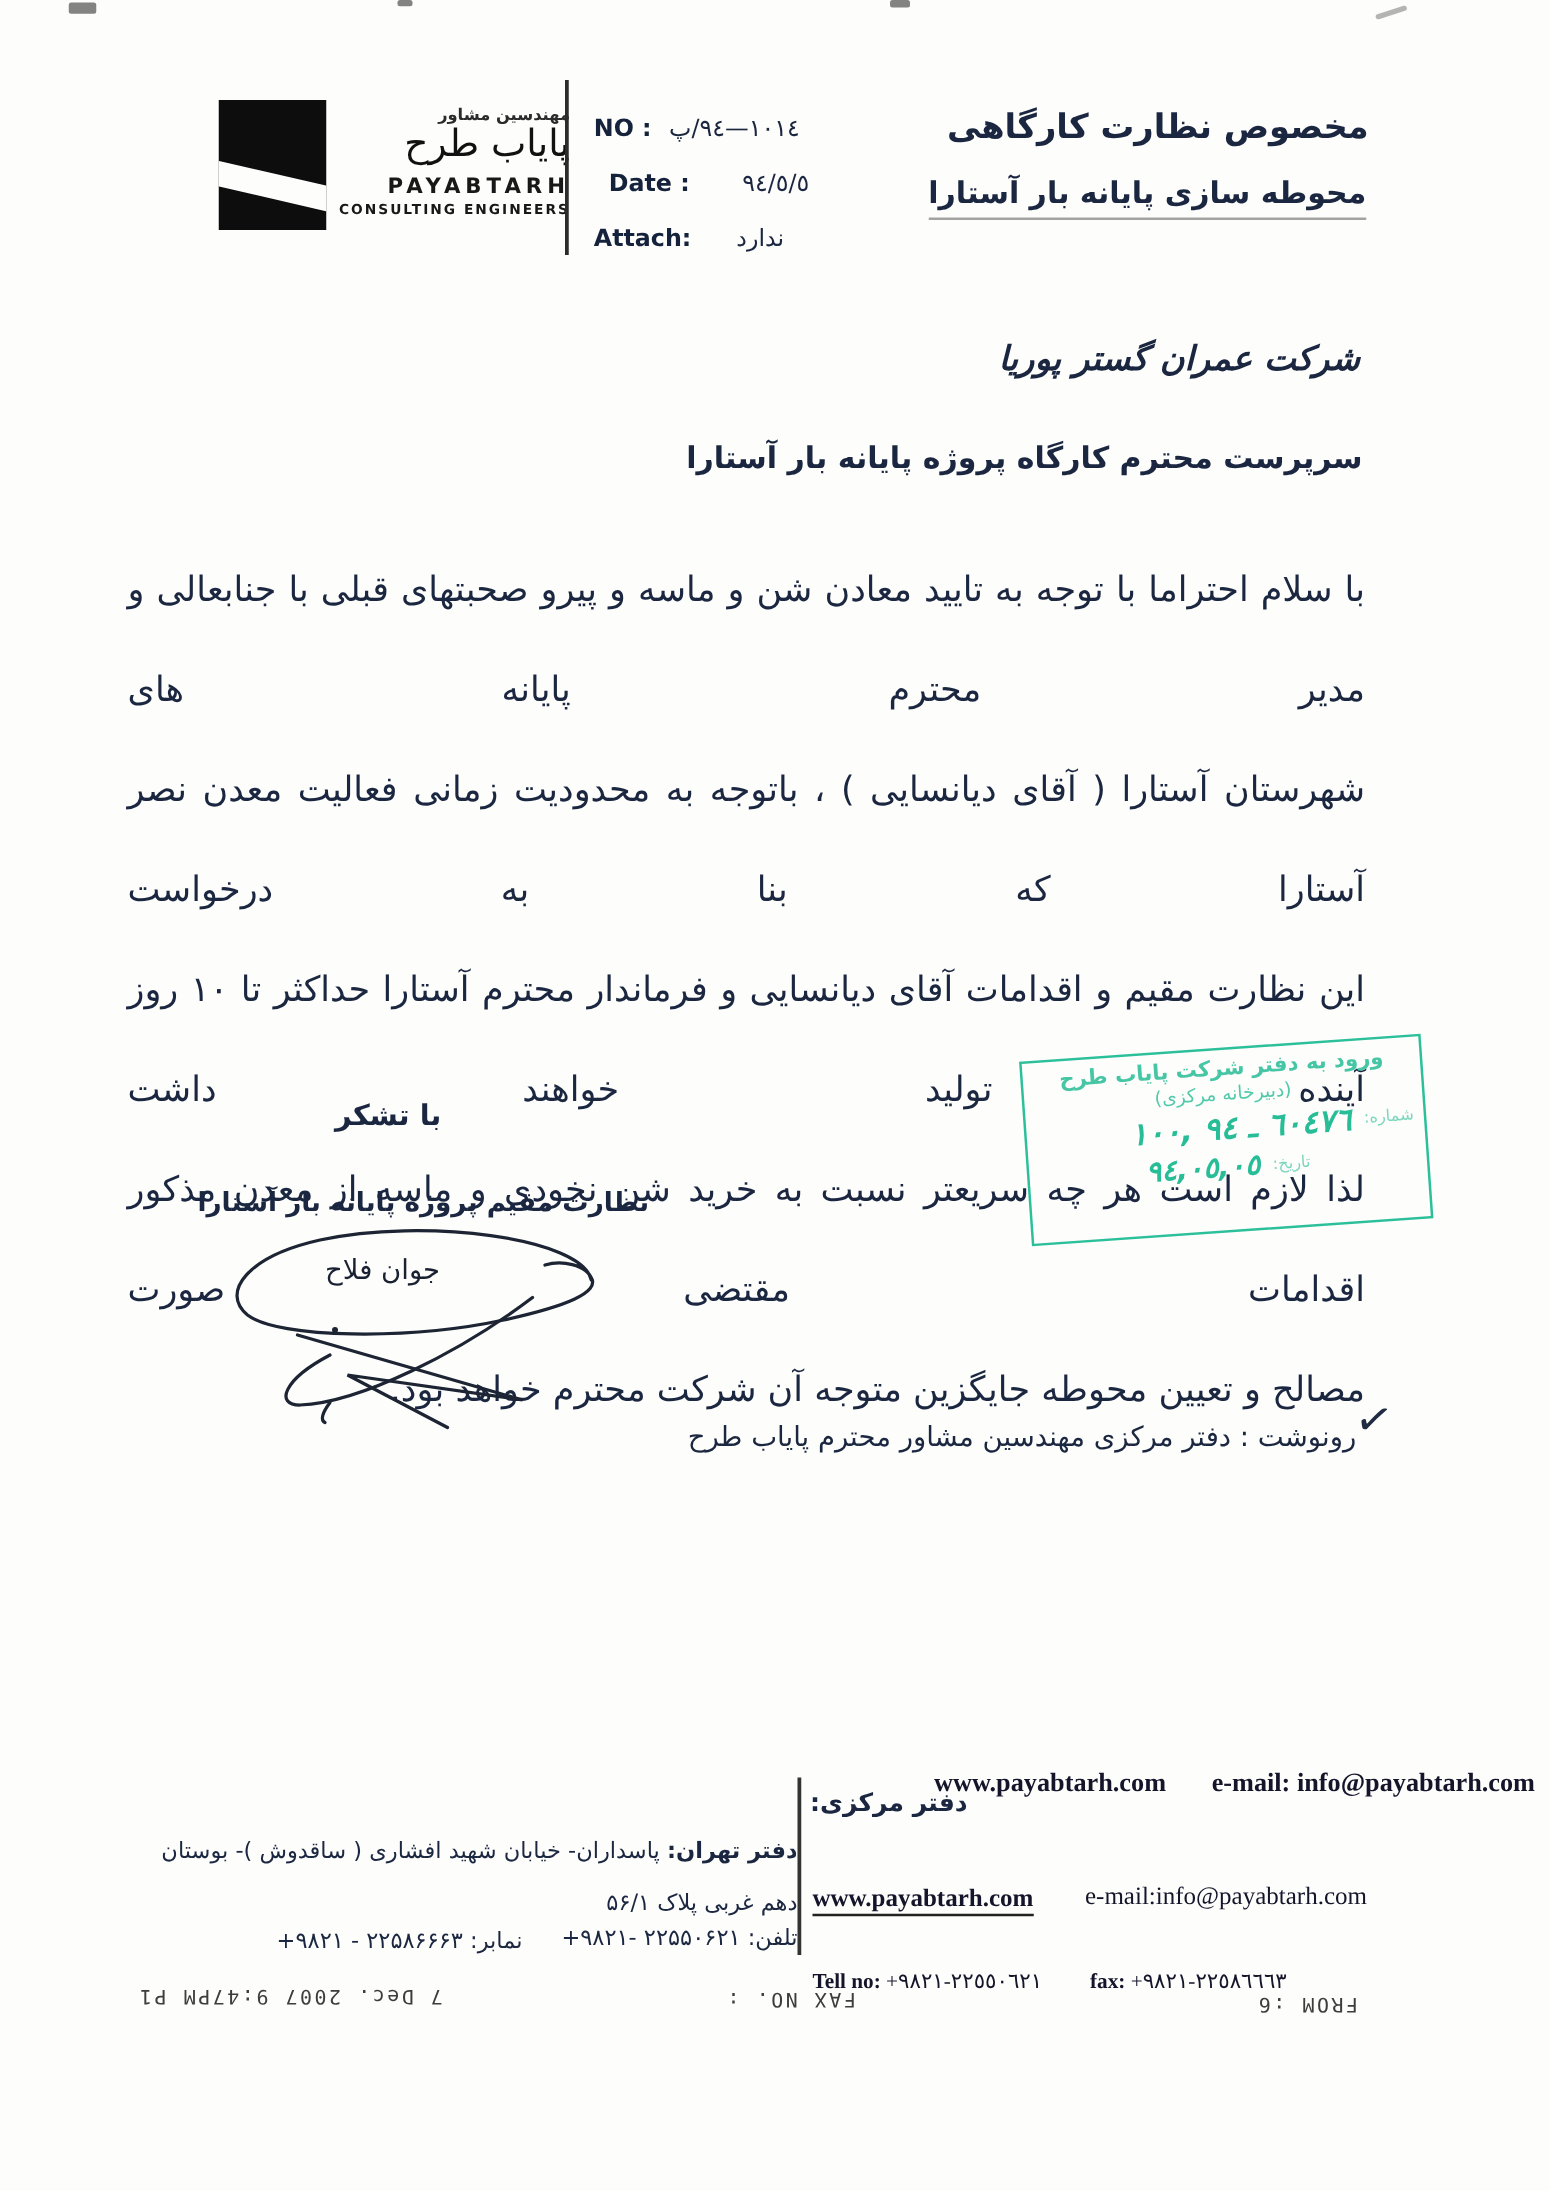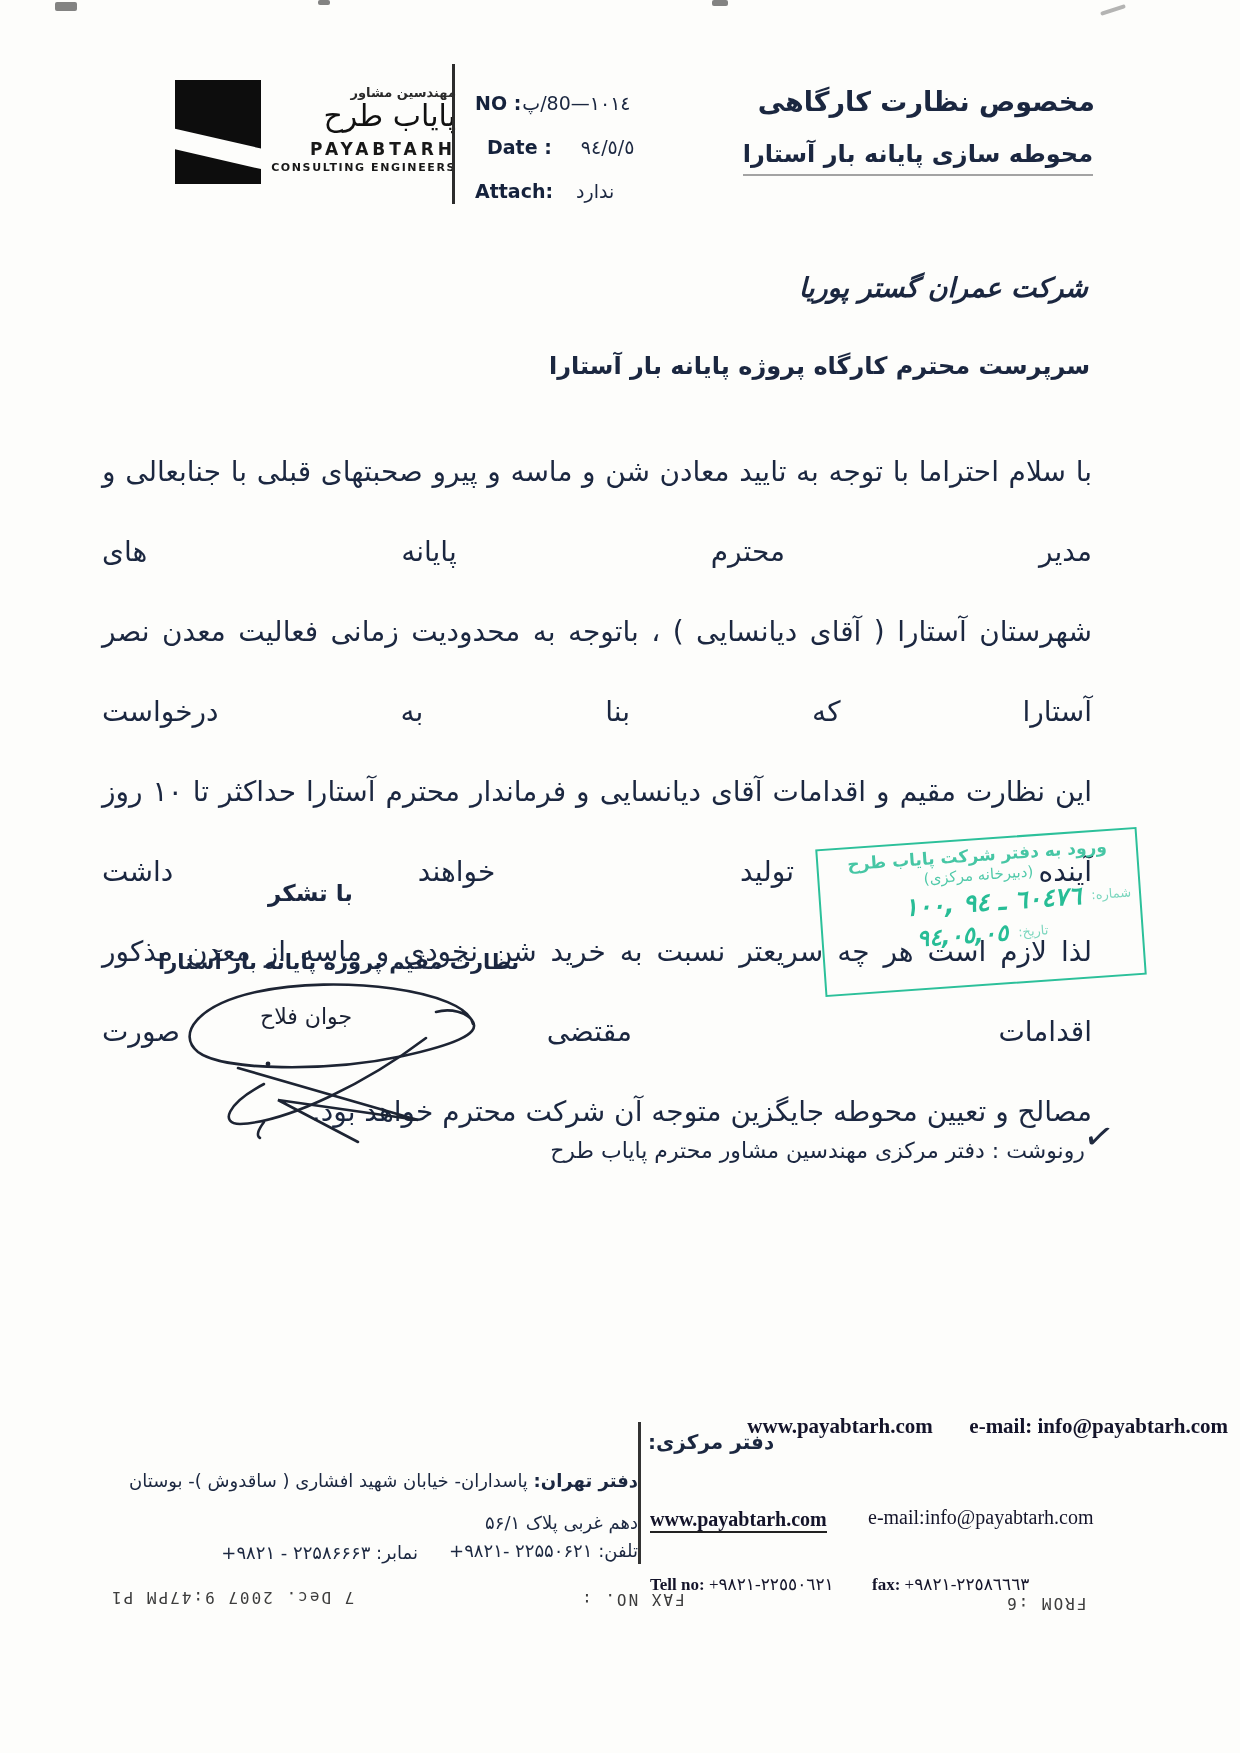--- a/index.html
+++ b/index.html
@@ -14,21 +14,21 @@
   .flip{transform:rotate(180deg);}
   
   .logo-box{left:175px;top:80px;width:86px;height:104px;background:#0d0d0d;overflow:hidden;}
   .logo-slash{position:absolute;left:-12px;top:60px;width:120px;height:20px;background:#fdfdfb;transform:rotate(13deg);}
   .logo-text{left:256px;top:86px;width:200px;text-align:right;line-height:1.05;}
   .lt-fa-small{font-size:13px;font-weight:bold;color:#2b2b2b;}
   .lt-fa-big{font-size:30px;font-weight:normal;color:#111;direction:rtl;}
   .lt-en{font-size:17px;font-weight:bold;letter-spacing:4px;color:#181818;margin-top:10px;}
   .lt-en2{font-size:11px;font-weight:bold;letter-spacing:1.6px;color:#181818;margin-top:3px;}
   .vline{left:452px;top:64px;width:3px;height:140px;background:#2c2c2c;}
-  .field-row{display:flex;gap:1px;font-size:19px;}
+  .field-row{display:flex;gap:14px;font-size:19px;}
   .field-label{font-weight:bold;color:#15223c;}
   .subject1{right:145px;top:86px;font-size:27px;font-weight:bold;}
   .subject2{right:147px;top:140px;font-size:24px;font-weight:bold;border-bottom:2px solid #a3a3a3;padding-bottom:6px;}
   
   .recipient{right:152px;top:272px;font-size:27px;font-weight:bold;font-style:italic;}
   .recipient2{right:150px;top:352px;font-size:24px;font-weight:bold;}
   .body-par{left:102px;top:432px;width:990px;font-size:28px;line-height:80px;direction:rtl;}
   .body-line{text-align:justify;text-align-last:justify;}
   .body-line-last{text-align:right;}
   .closing{left:268px;top:880px;font-size:23px;font-weight:bold;}
@@ -81,21 +81,21 @@
     <div class="lt-fa-big">پایاب طرح</div>
     <div class="lt-en">PAYABTARH</div>
     <div class="lt-en2">CONSULTING ENGINEERS</div>
   </div>
 
   <div class="abs vline"></div>
 
   <div class="abs" style="left:475px;top:92px;">
     <div class="field-row">
       <span class="field-label">NO :</span>
-      <span class="ltro">پ/80—١٠١٤</span>
+      <span class="ltro">پ/٩٤—١٠١٤</span>
     </div>
   </div>
   <div class="abs" style="left:487px;top:136px;">
     <div class="field-row">
       <span class="field-label">Date :</span>
       <span class="ltro" style="margin-left:28px;">٩٤/٥/٥</span>
     </div>
   </div>
   <div class="abs" style="left:475px;top:180px;">
     <div class="field-row">

